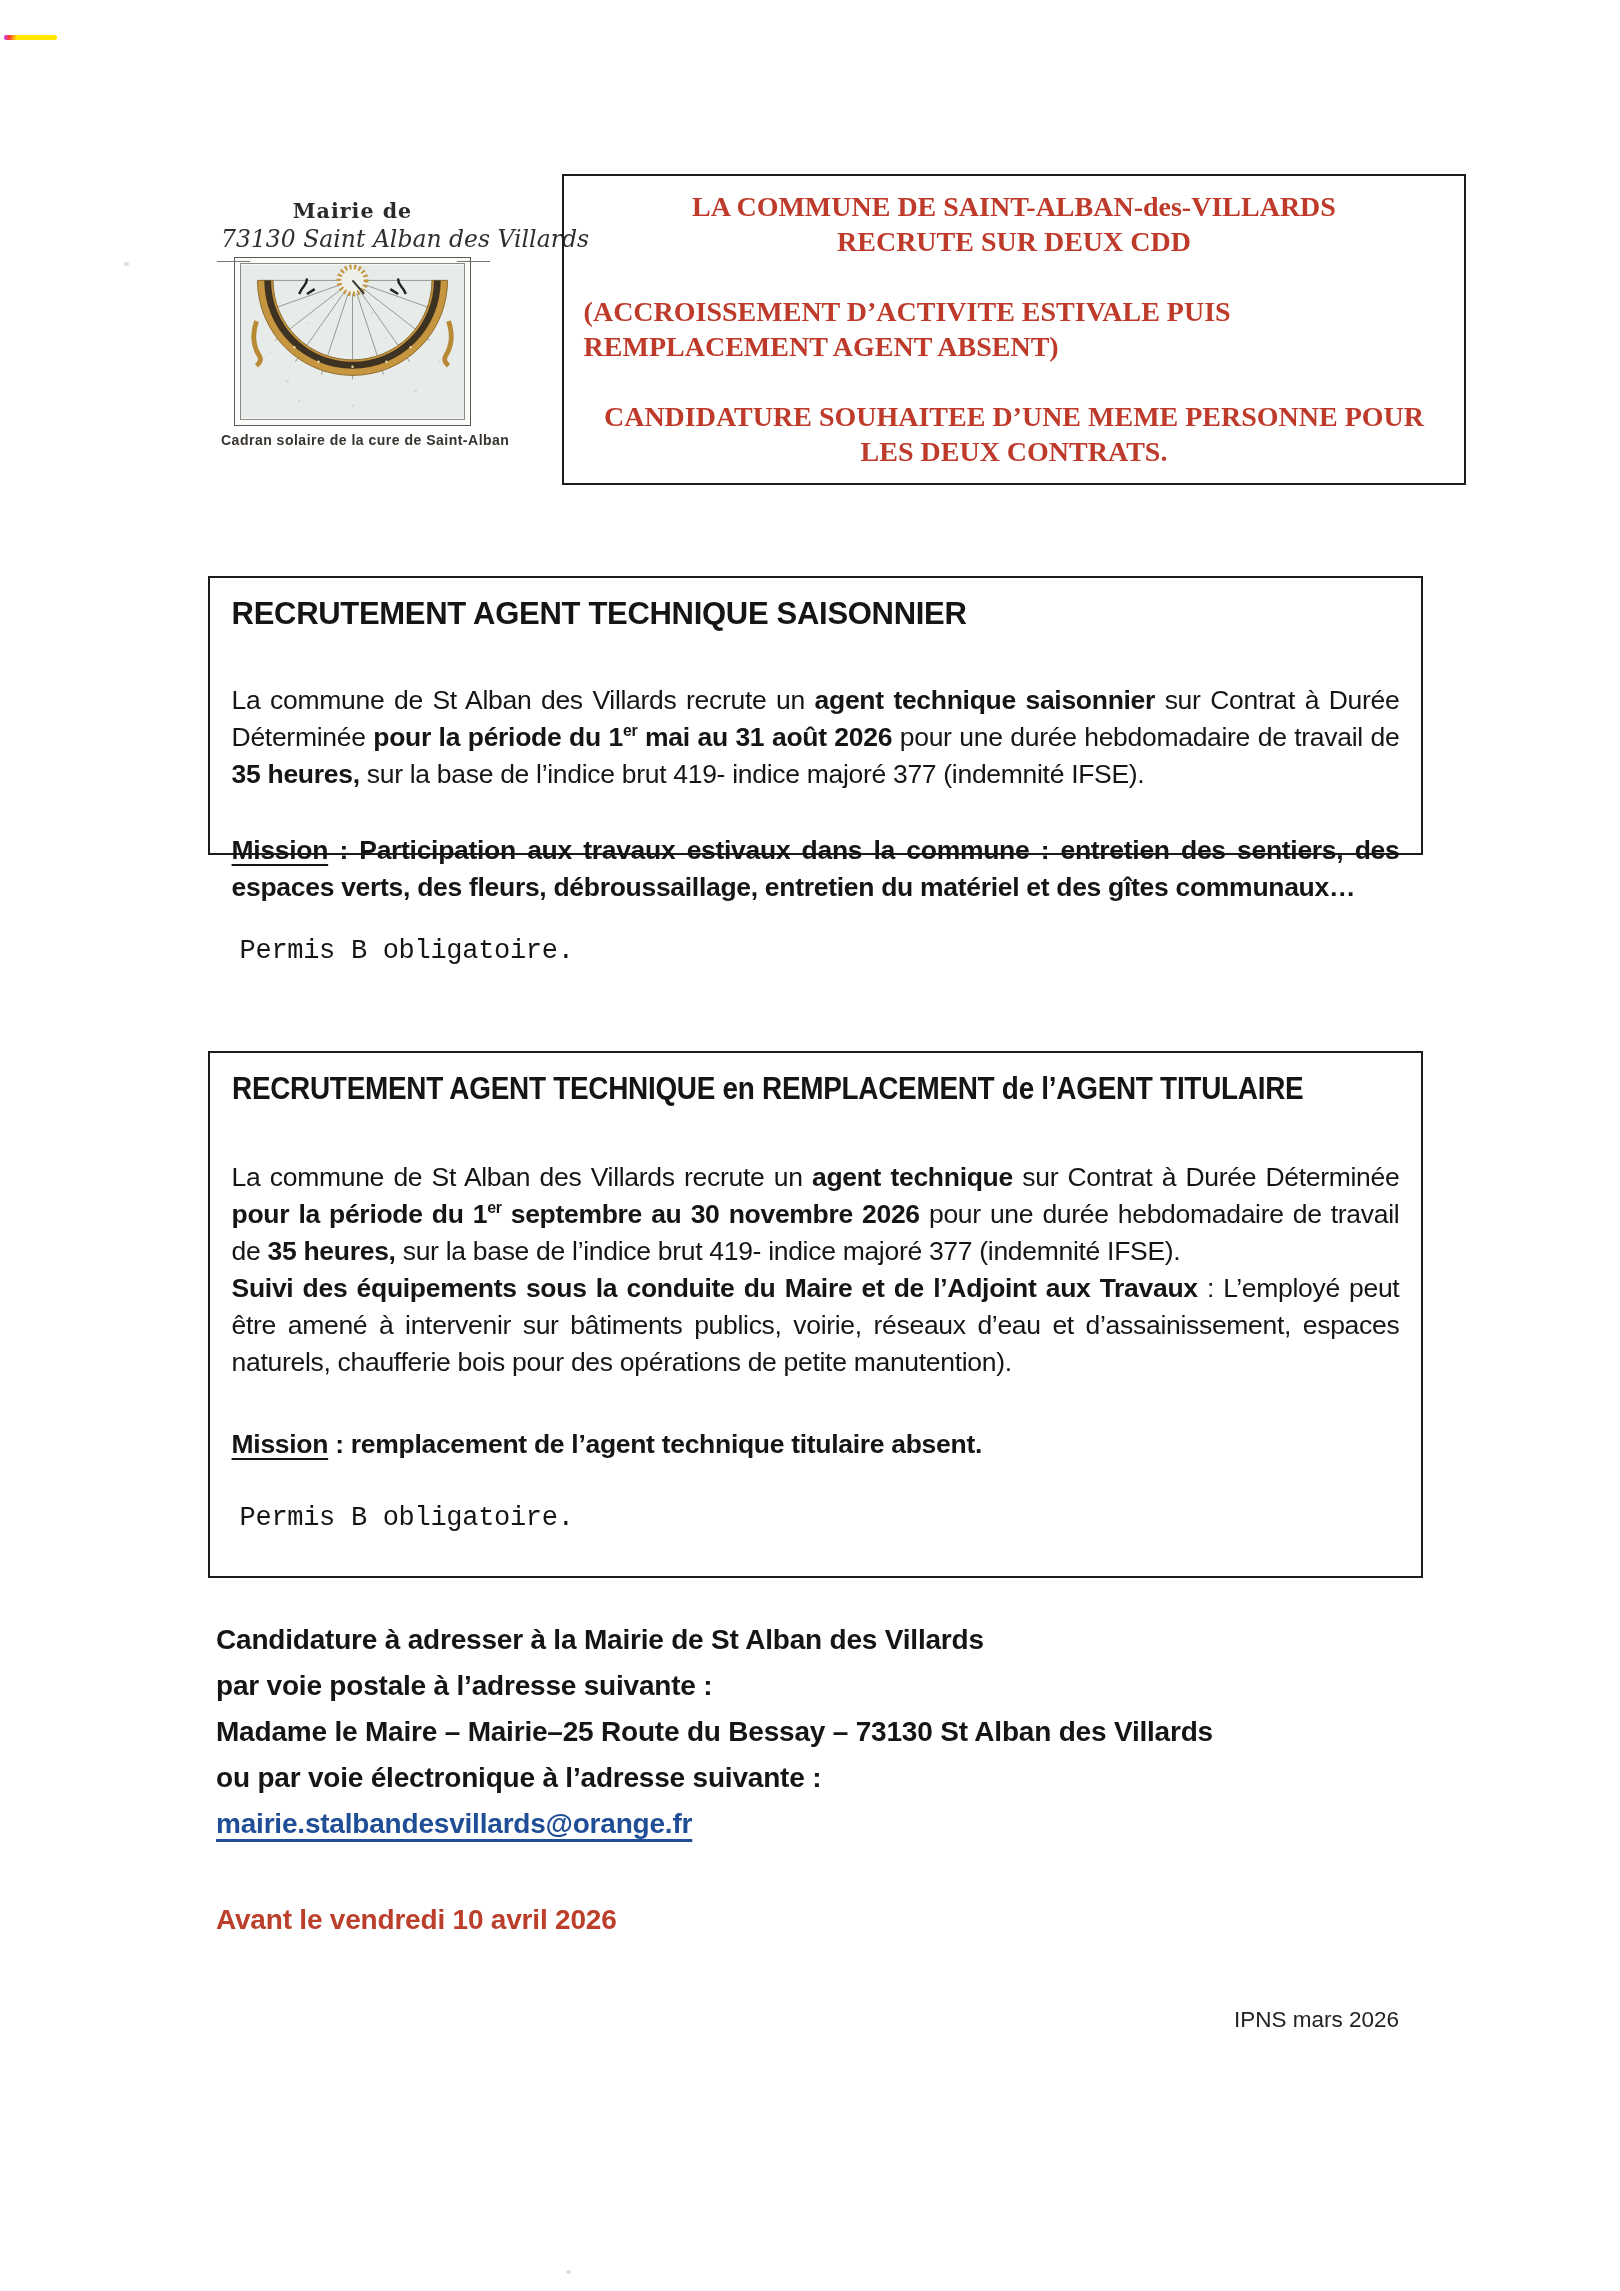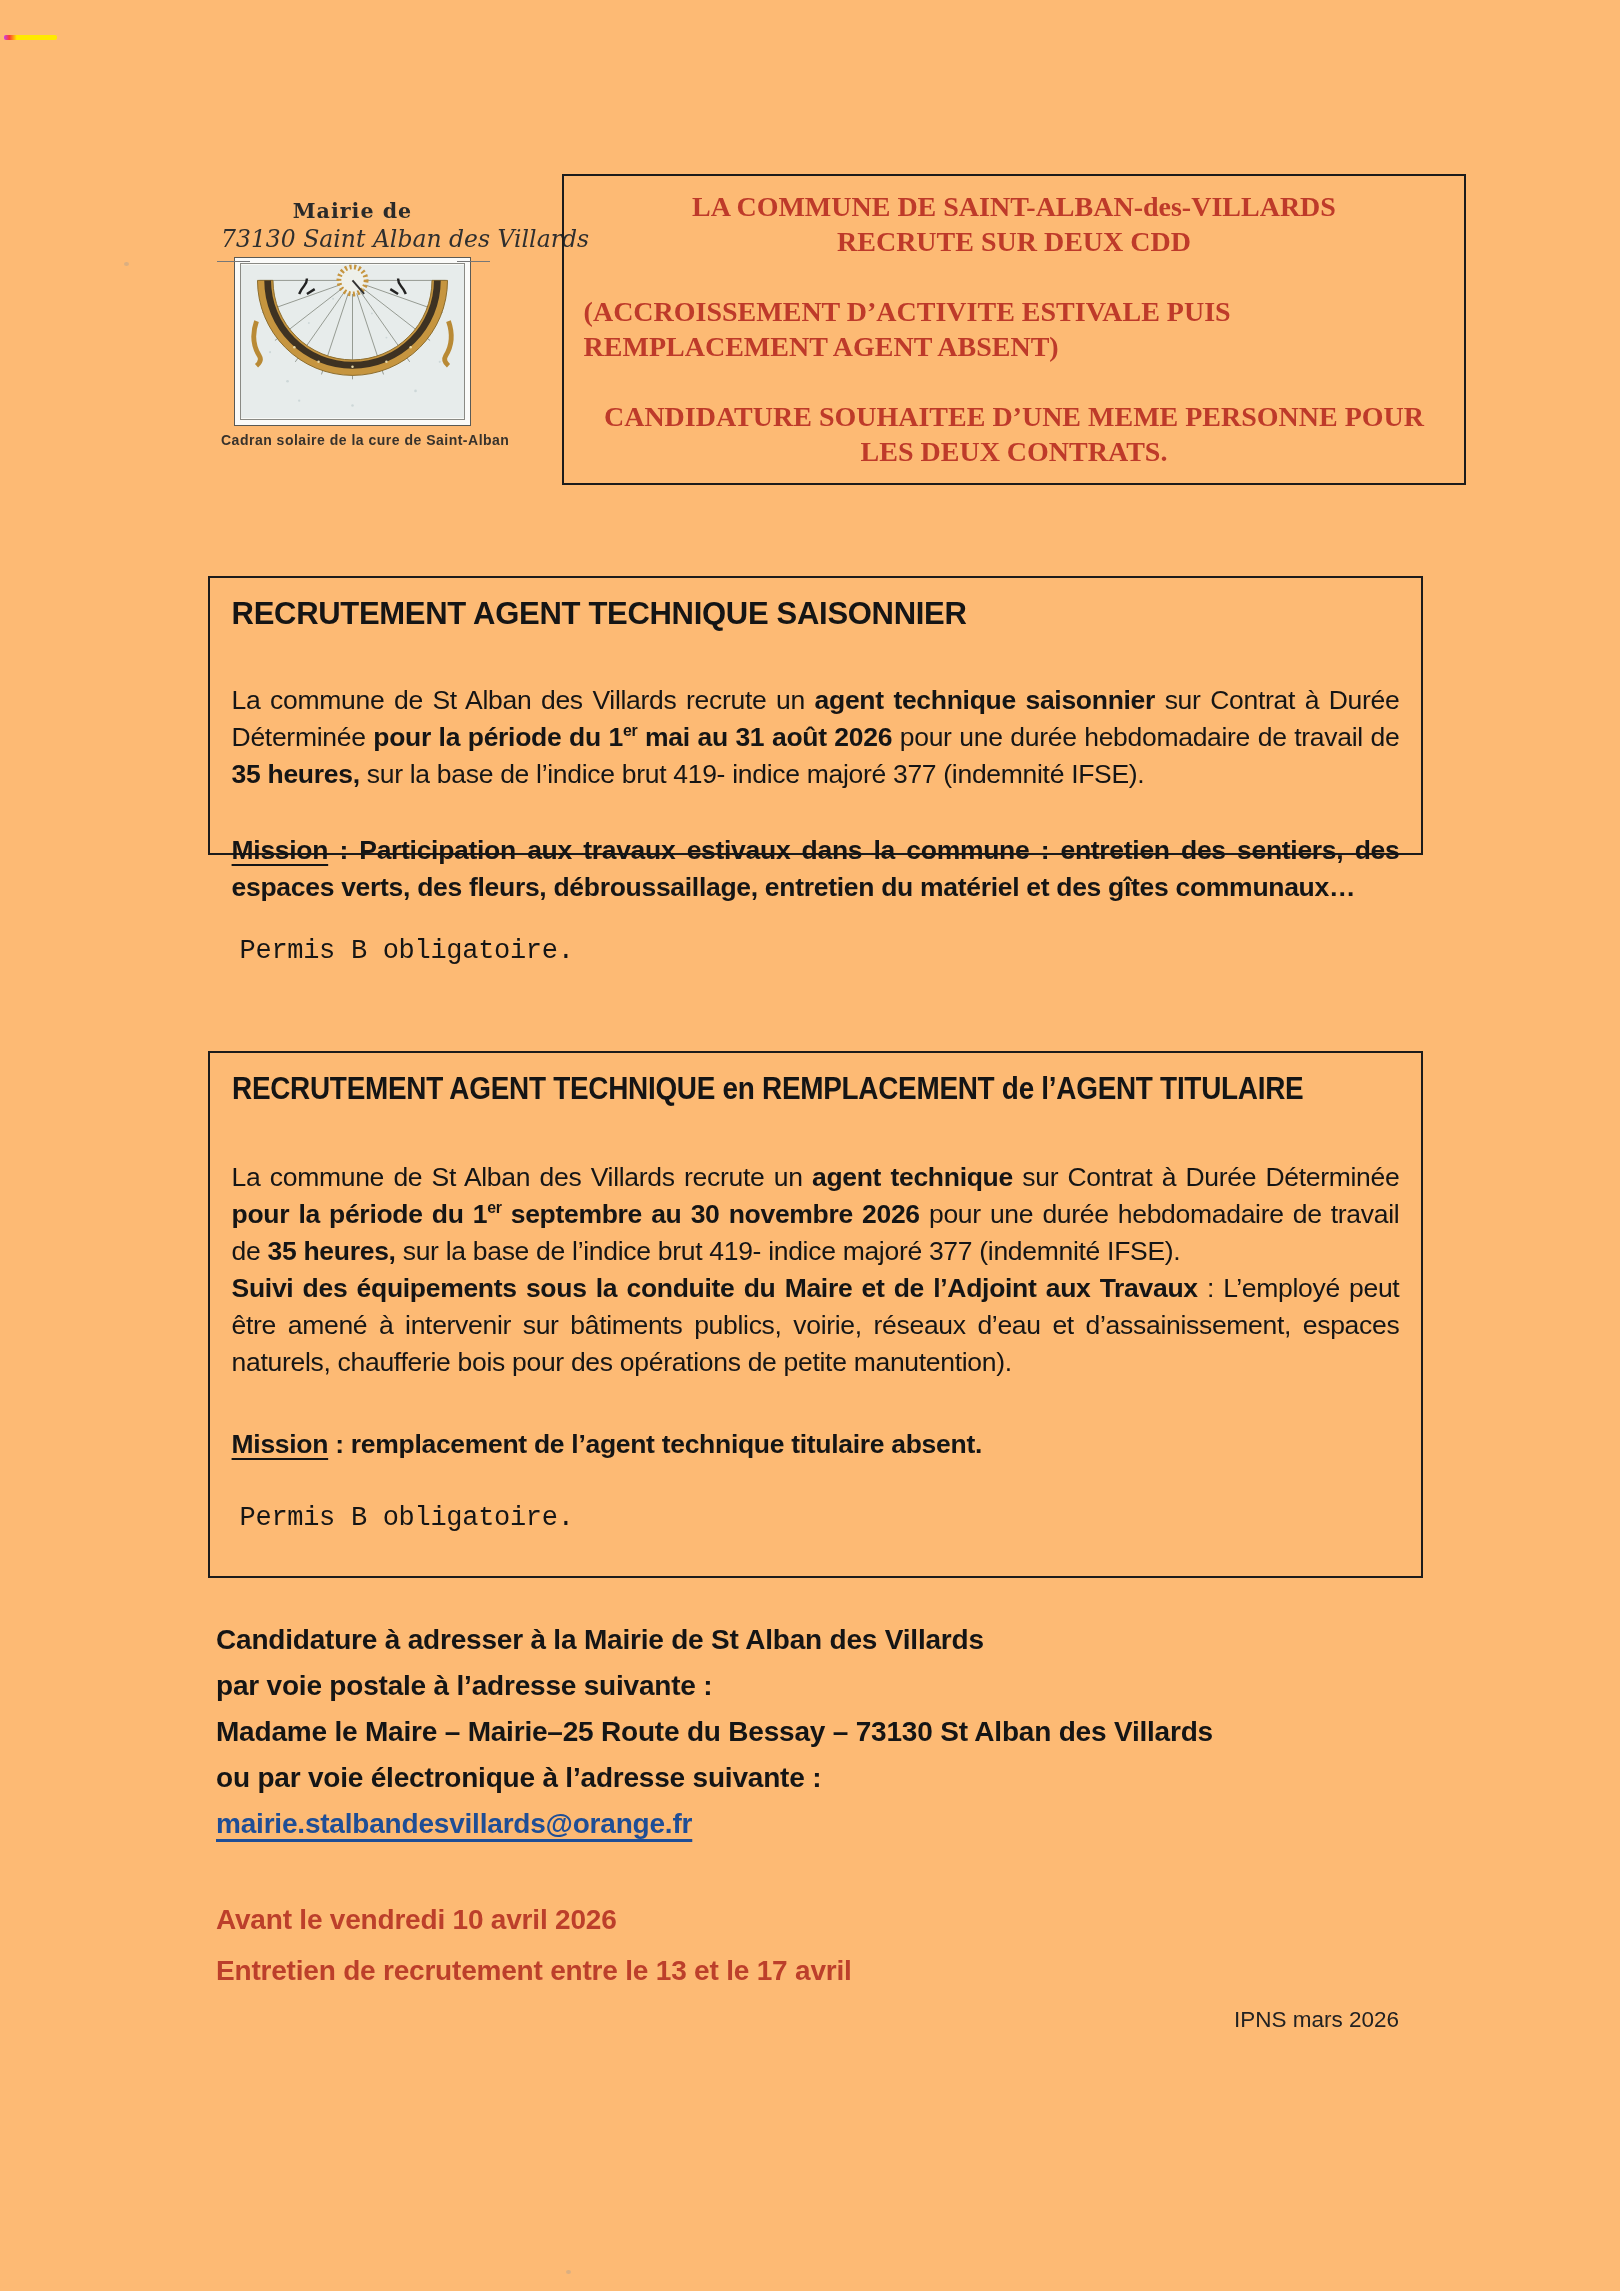--- a/index.html
+++ b/index.html
@@ -1,18 +1,18 @@
 <!DOCTYPE html>
 <html><head>
 <meta charset="utf-8">
 <title>Document</title>
 <style>
   html,body{margin:0;padding:0;background:#888;}
   .page{
-    position:relative; width:1620px; height:2292px; background:#fdba74;
+    position:relative; width:1620px; height:2292px; background:#ffffff;
     font-family:"Liberation Sans", sans-serif; color:#1c1c1c; overflow:hidden;
   }
   
   .streak{position:absolute; left:3.9px; top:35px; width:53px; height:4.9px;
     background:linear-gradient(90deg,#c840f0 0%,#ff3b30 10%,#ffe900 24%,#ffe900 100%);
     border-radius:2px;}
   .speck{position:absolute; width:4.9px; height:3.9px; background:#9a9a9a; opacity:.35; border-radius:50%;}
 
   
   .logo{position:absolute; left:221px; top:199px; width:263px;}
@@ -165,19 +165,18 @@
   <div class="contact">
     <div>Candidature à adresser à la Mairie de St Alban des Villards</div>
     <div>par voie postale à l’adresse suivante :</div>
     <div>Madame le Maire – Mairie–25 Route du Bessay – 73130 St Alban des Villards</div>
     <div>ou par voie électronique à l’adresse suivante :</div>
     <div><a class="email">mairie.stalbandesvillards@orange.fr</a></div>
   </div>
 
   <div class="deadline">
     <div>Avant le vendredi 10 avril 2026</div>
-    <div>Entretien de recrutement entre le 13 et le 17 avril</div>
   </div>
 
   <div class="footer-note">IPNS mars 2026</div>
 
 </div>
 
 
 </body></html>

